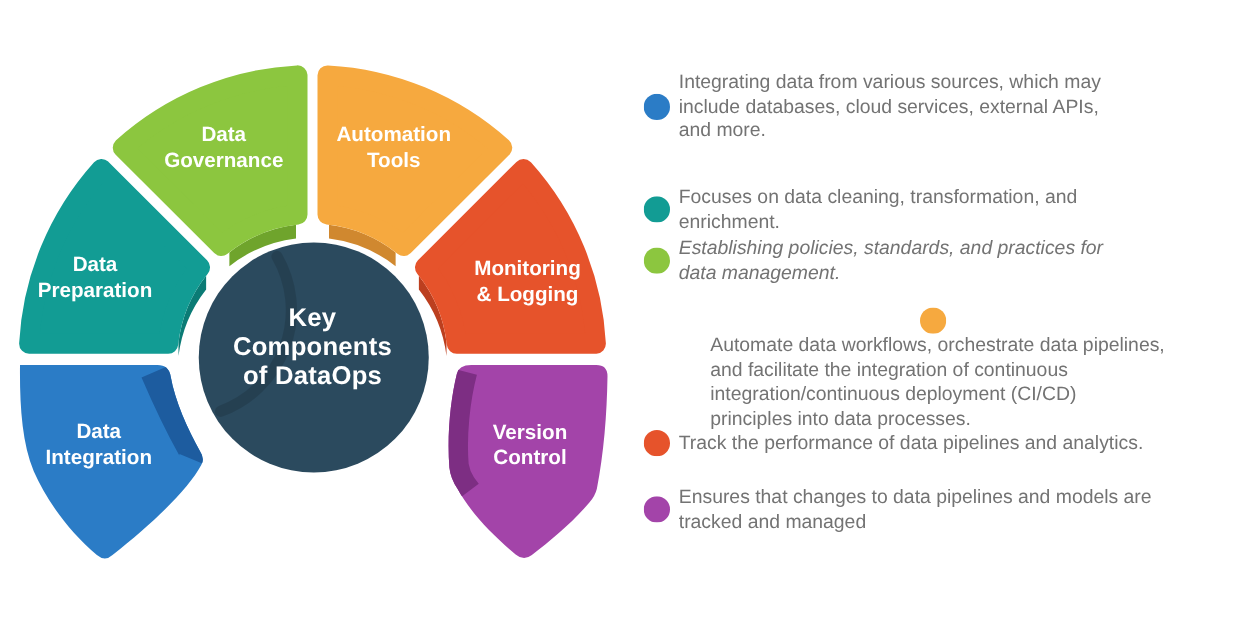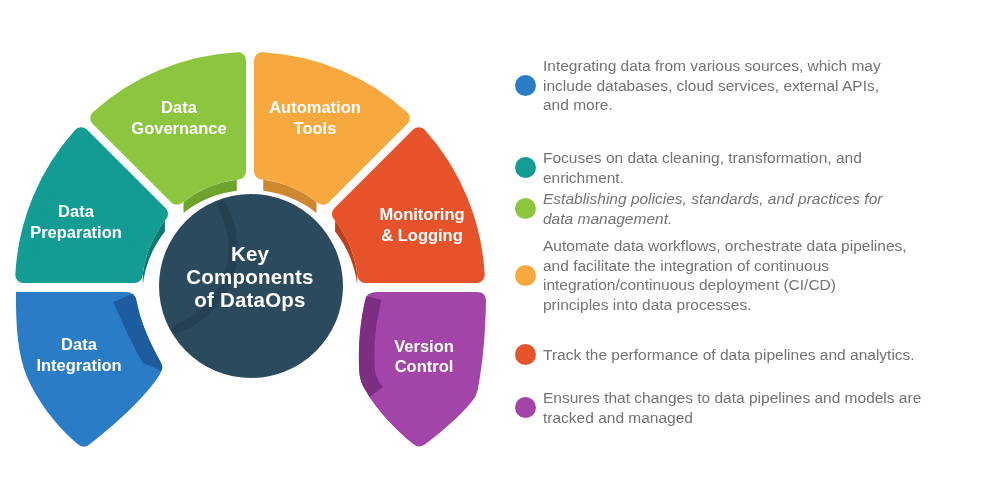--- a/index.html
+++ b/index.html
@@ -5,21 +5,21 @@
   html,body{margin:0;padding:0;background:#ffffff;}
   body{width:1000px;height:500px;overflow:hidden;font-family:"Liberation Sans",sans-serif;}
   .stage{position:relative;width:1000px;height:500px;background:#fff;}
   .wheel-svg{position:absolute;left:0;top:0;}
   .seg-label{font-family:"Liberation Sans",sans-serif;font-weight:700;font-size:16.5px;fill:#ffffff;text-anchor:middle;}
   .hub-label{font-family:"Liberation Sans",sans-serif;font-weight:700;font-size:20.5px;fill:#ffffff;text-anchor:middle;letter-spacing:.2px;}
   .legend{position:absolute;left:515px;top:0;width:470px;height:500px;}
   .legend-row{position:absolute;left:0;display:flex;align-items:center;width:470px;}
   .legend-dot{flex:0 0 auto;width:21px;height:21px;margin-right:7px;}
   .legend-text{flex:1 1 auto;font-size:15.5px;line-height:19.5px;color:#737373;white-space:pre-line;}
-  .r1{top:56px;} .r2{top:148px;} .r3{top:189px;font-style:italic;} .r4{top:236px;} .r5{top:344px;} .r6{top:388px;}
+  .r1{top:56px;} .r2{top:148px;} .r3{top:189px;font-style:italic;} .r4{top:246px;flex-direction:column;} .r5{top:344px;} .r6{top:388px;}
 </style>
 </head>
 <body>
 
 <div class="stage">
 
   <svg class="wheel-svg" width="500" height="500" viewBox="0 0 500 500" xmlns="http://www.w3.org/2000/svg">
     <defs>
       <clipPath id="clip-blue">
         <path d="M 16 292 L 126 292 Q 135 292 136.5 301 C 140 321 150 343 160 361 Q 164 367 161 372 C 151 391 122 419 90 444 Q 84 449.5 77.5 444 C 55 425 37 400 27 377 C 17.5 354 15.7 324 16 292 Z"></path>

